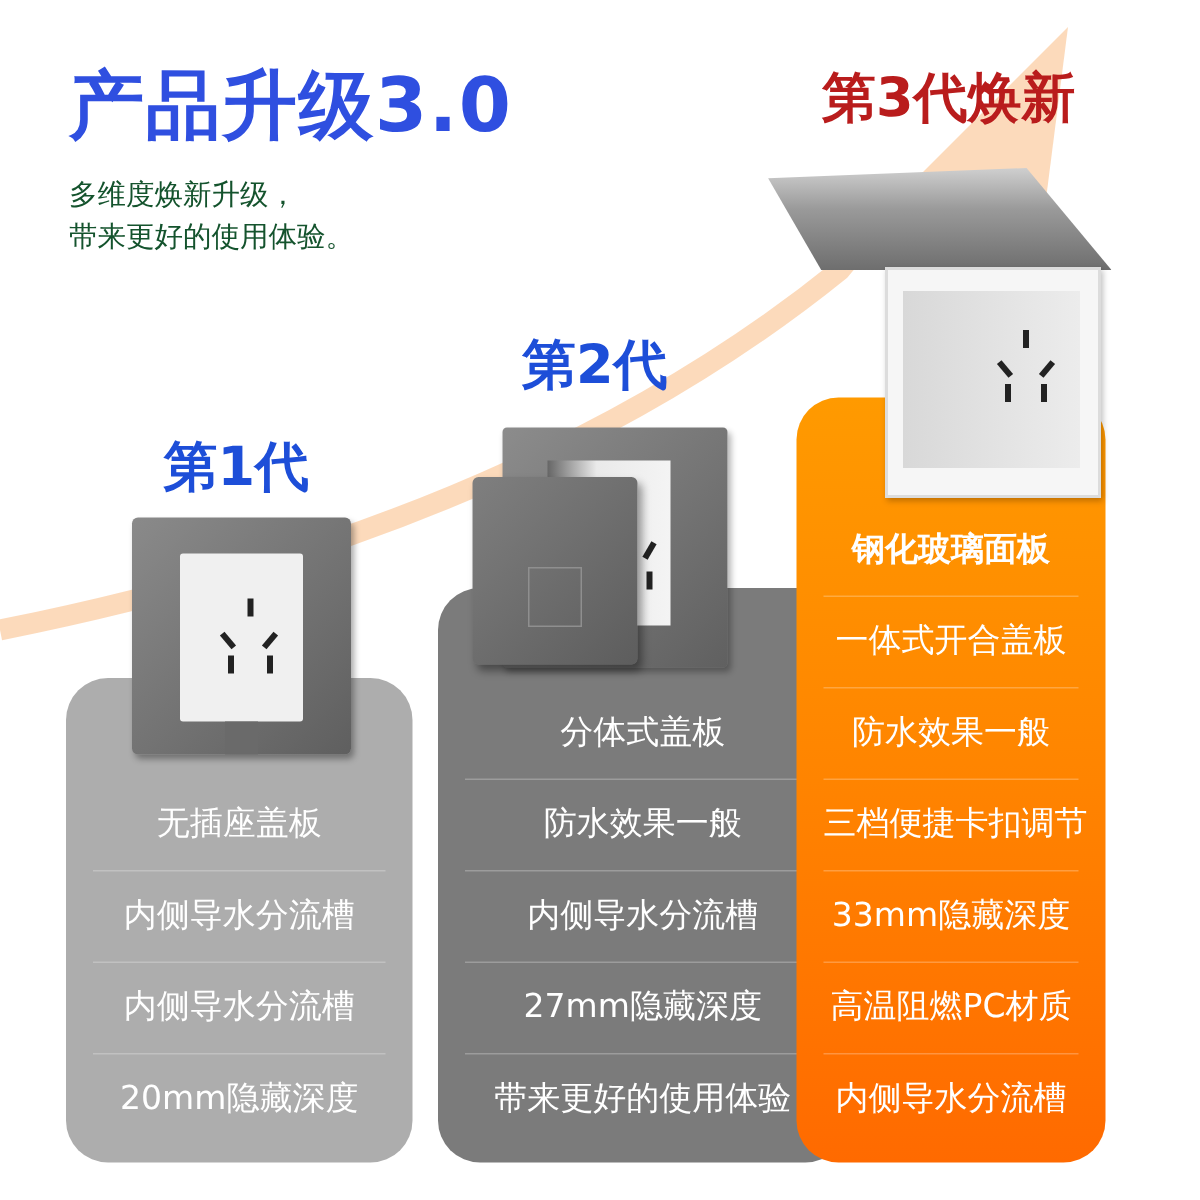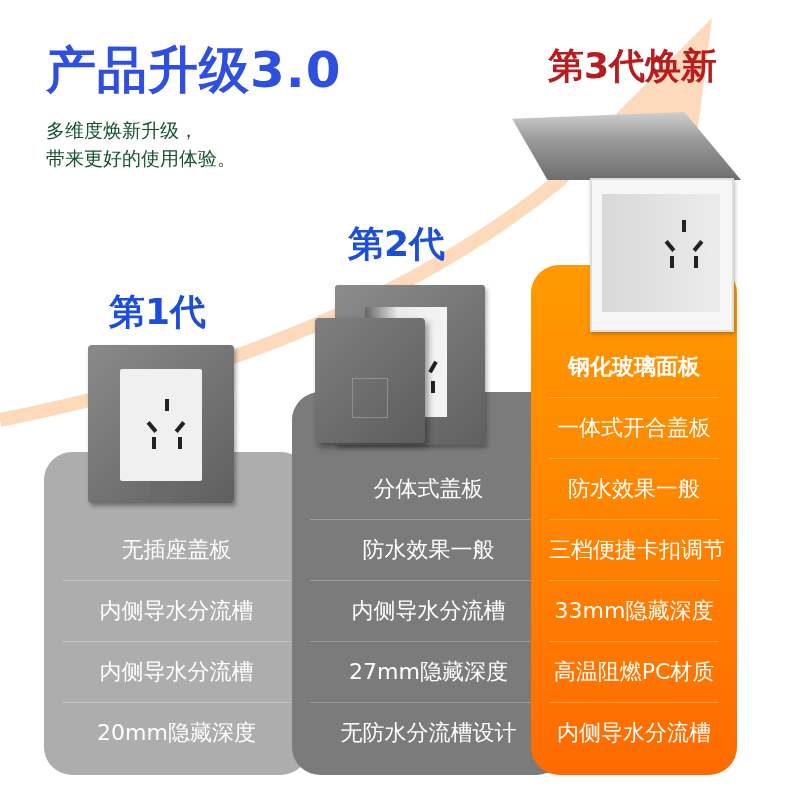--- a/index.html
+++ b/index.html
@@ -3,21 +3,21 @@
 <meta charset="utf-8">
 <style>
   html,body{margin:0;padding:0;}
   body{width:800px;height:800px;position:relative;overflow:hidden;background:#ffffff;font-family:"DejaVu Sans","Liberation Sans",sans-serif;}
   .title{position:absolute;left:46px;top:40px;font-size:50px;font-weight:bold;color:#2f4fe0;letter-spacing:1px;line-height:60px;}
   .subtitle{position:absolute;left:46px;top:116px;font-size:19px;color:#14532d;line-height:28px;}
   .gen3-title{position:absolute;left:548px;top:44px;font-size:36px;font-weight:bold;color:#b91c1c;line-height:44px;}
   .gen-label{position:absolute;font-size:36px;font-weight:bold;color:#1d4ed8;line-height:44px;}
   .arrow{position:absolute;left:0;top:0;width:800px;height:800px;}
   .card{position:absolute;border-radius:28px;color:#fff;}
-  .card1{left:44px;top:452px;width:231px;height:323px;background:#adadad;padding-left:34px;}
+  .card1{left:44px;top:452px;width:231px;height:323px;background:#adadad;}
   .card2{left:292px;top:392px;width:227px;height:383px;background:#7b7b7b;padding-left:46px;}
   .card3{left:531px;top:265px;width:206px;height:510px;background:linear-gradient(180deg,#ff9a00 0%,#ff8400 50%,#ff6a00 100%);}
   .rows{position:absolute;left:0;right:0;bottom:12px;}
   .row{height:60px;line-height:60px;text-align:center;font-size:22px;border-top:1px solid rgba(255,255,255,0.25);margin:0 18px;white-space:nowrap;}
   .row:first-child{border-top:none;}
   .row.bold{font-weight:bold;font-size:22px;}
   .product{position:absolute;}
   
   .p1{left:88px;top:345px;width:146px;height:158px;background:linear-gradient(135deg,#8a8a8a,#5f5f5f);border-radius:4px;box-shadow:2px 3px 4px rgba(0,0,0,.35);}
   .p1 .win{position:absolute;left:32px;top:24px;width:82px;height:112px;background:#f0f0f0;border-radius:2px;}
@@ -60,21 +60,21 @@
     <div class="row">20mm隐藏深度</div>
   </div>
 </div>
 
 <div class="card card2">
   <div class="rows">
     <div class="row">分体式盖板</div>
     <div class="row">防水效果一般</div>
     <div class="row">内侧导水分流槽</div>
     <div class="row">27mm隐藏深度</div>
-    <div class="row">无防水分流槽设计</div>
+    <div class="row">带来更好的使用体验</div>
   </div>
 </div>
 
 <div class="card card3">
   <div class="rows">
     <div class="row bold">钢化玻璃面板</div>
     <div class="row">一体式开合盖板</div>
     <div class="row">防水效果一般</div>
     <div class="row">三档便捷卡扣调节</div>
     <div class="row">33mm隐藏深度</div>

